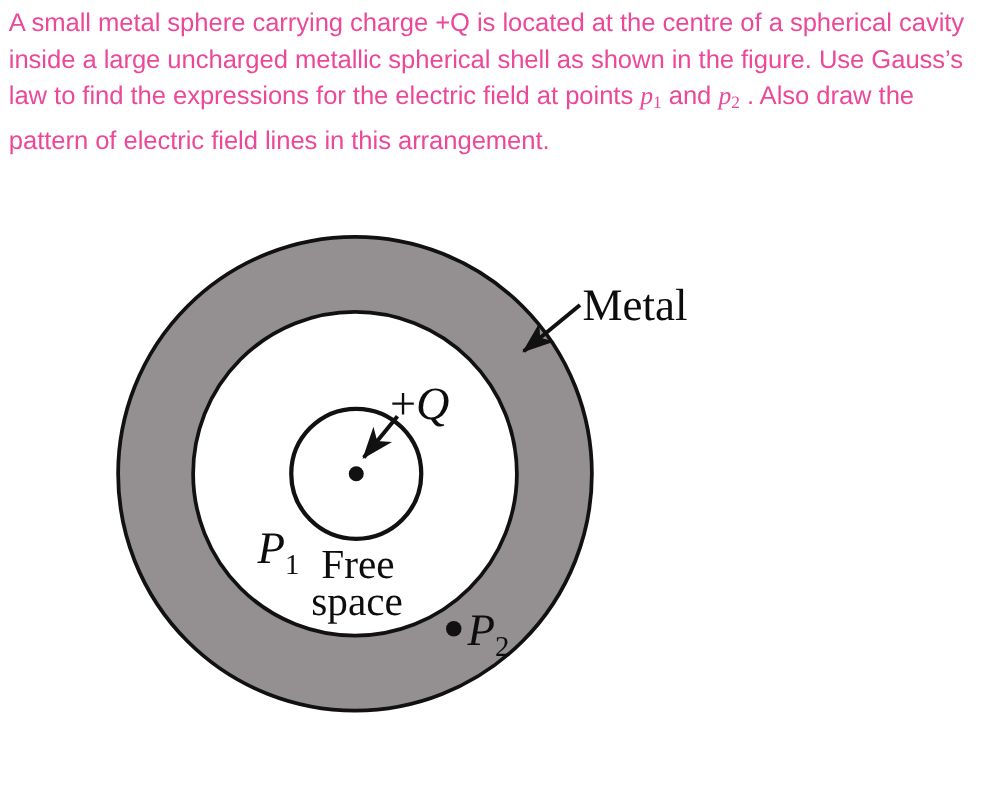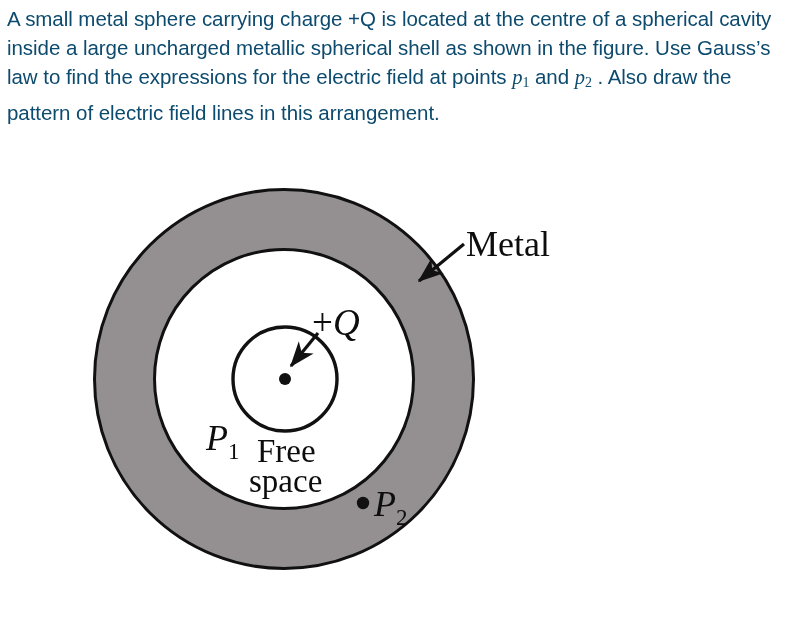--- a/index.html
+++ b/index.html
@@ -18,21 +18,21 @@
 
   
   #question-text {
     position: absolute;
     left: 7px;
     top: 4px;
     width: 790px;
     font-family: "Liberation Sans", sans-serif;
     font-size: 20.5px;
     line-height: 29.2px;
-    color: #0c4a6e;
+    color: #ec4899;
     letter-spacing: -0.05px;
     white-space: normal;
   }
   #question-text .mathvar {
     font-family: "Liberation Serif", serif;
     font-style: italic;
     font-size: 20.5px;
   }
   #question-text .mathvar sub {
     font-family: "Liberation Serif", serif;

